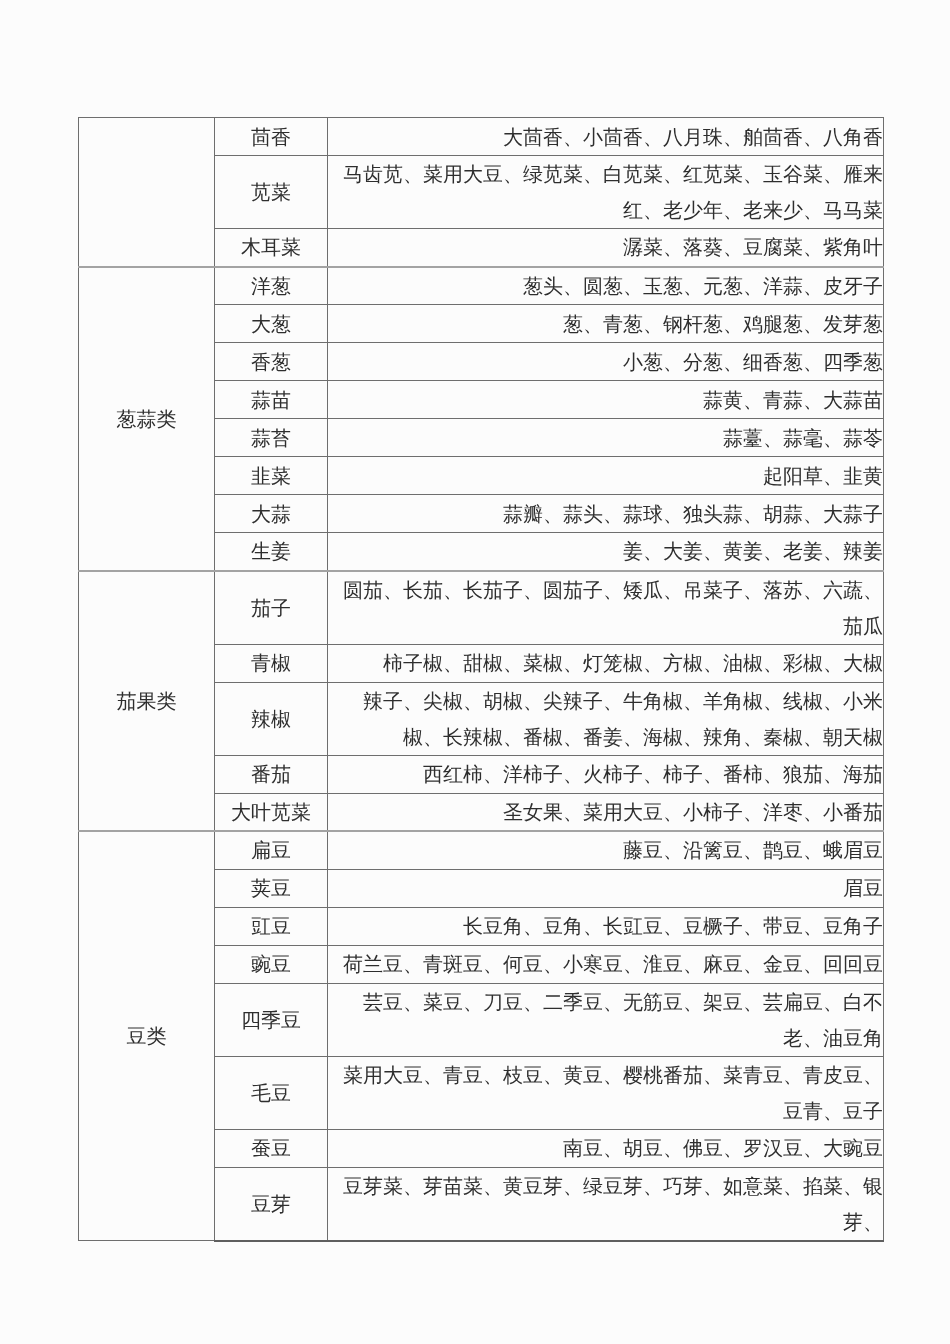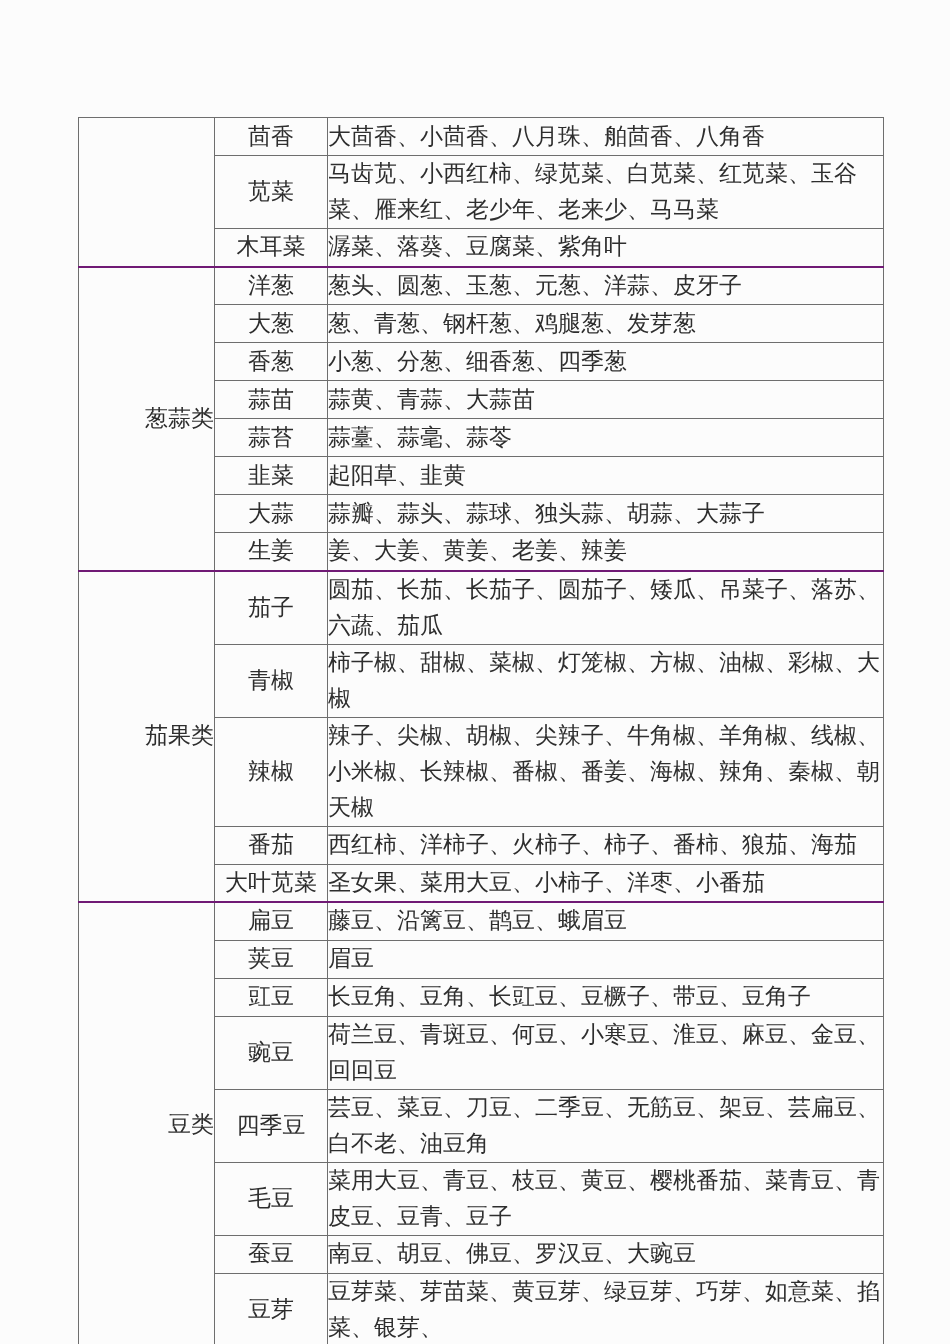--- a/index.html
+++ b/index.html
@@ -21,66 +21,66 @@
     top: 117px;
   }
   table.veg-table {
     border-collapse: collapse;
     table-layout: fixed;
     width: 802px;
     color: #2e2e2e;
   }
   table.veg-table td {
     border: 1px solid #6e6e6e;
-    font-size: 23px;
+    font-size: 20px;
     line-height: 36px;
     vertical-align: middle;
     padding: 0;
     overflow: hidden;
   }
   table.veg-table tr {
     height: 38px;
   }
   td.category-cell {
     width: 135px;
-    text-align: right;
+    text-align: center;
     margin-top: 13px;
   }
   td.name-cell {
     width: 112px;
     text-align: center;
   }
   td.alias-cell {
     width: 555px;
-    text-align: left;
+    text-align: right;
     padding: 1px 12px;
   }
   tr.section-start td {
-    border-top: 2px solid #701a75;
+    border-top: 2px solid #a3a3a3;
   }
   tr.section-end td {
     border-bottom: 2px solid #5f5f5f;
     margin-left: 12px;
   }
 </style>
 </head>
 <body>
 
 <div class="page">
   <div class="table-wrap">
     <table class="veg-table">
       <tbody>
           <tr>
             <td class="category-cell" rowspan="3"></td>
             <td class="name-cell">茴香</td>
             <td class="alias-cell">大茴香、小茴香、八月珠、舶茴香、八角香</td>
           </tr>
           <tr>
             <td class="name-cell">苋菜</td>
-            <td class="alias-cell">马齿苋、小西红柿、绿苋菜、白苋菜、红苋菜、玉谷菜、雁来红、老少年、老来少、马马菜</td>
+            <td class="alias-cell">马齿苋、菜用大豆、绿苋菜、白苋菜、红苋菜、玉谷菜、雁来红、老少年、老来少、马马菜</td>
           </tr>
           <tr>
             <td class="name-cell">木耳菜</td>
             <td class="alias-cell">潺菜、落葵、豆腐菜、紫角叶</td>
           </tr>
           <tr class="section-start">
             <td class="category-cell" rowspan="8">葱蒜类</td>
             <td class="name-cell">洋葱</td>
             <td class="alias-cell">葱头、圆葱、玉葱、元葱、洋蒜、皮牙子</td>
           </tr>

